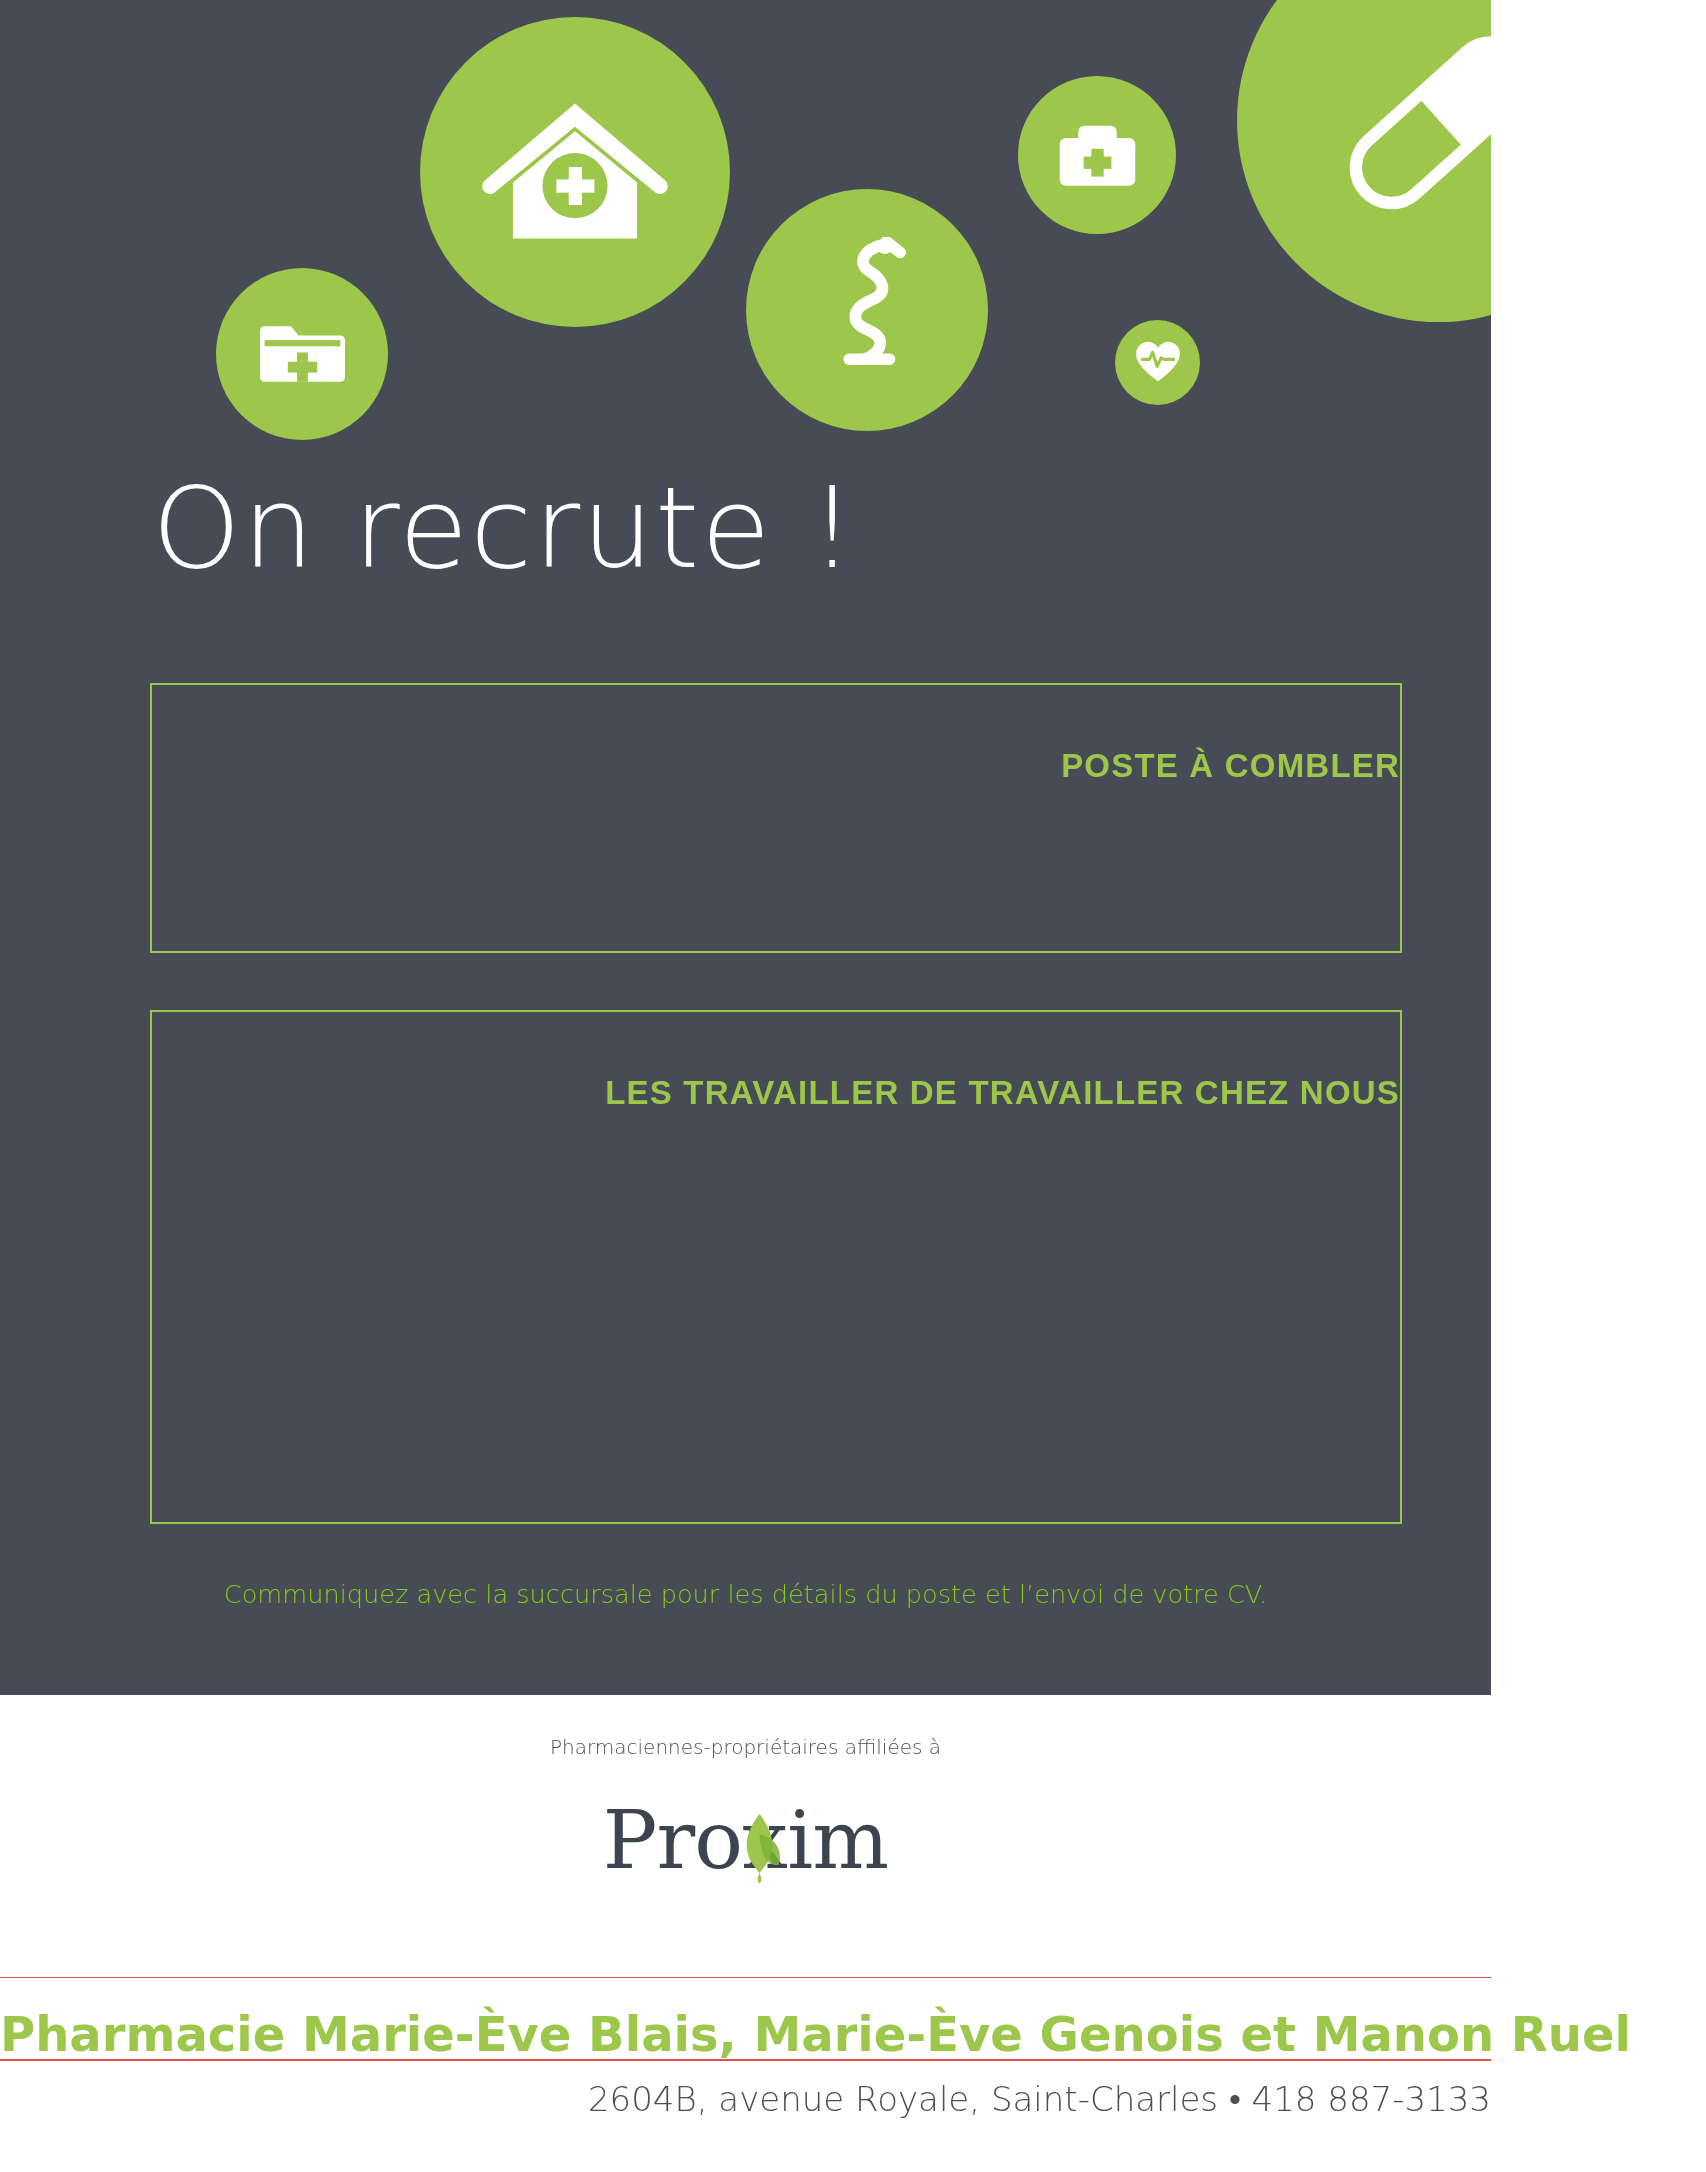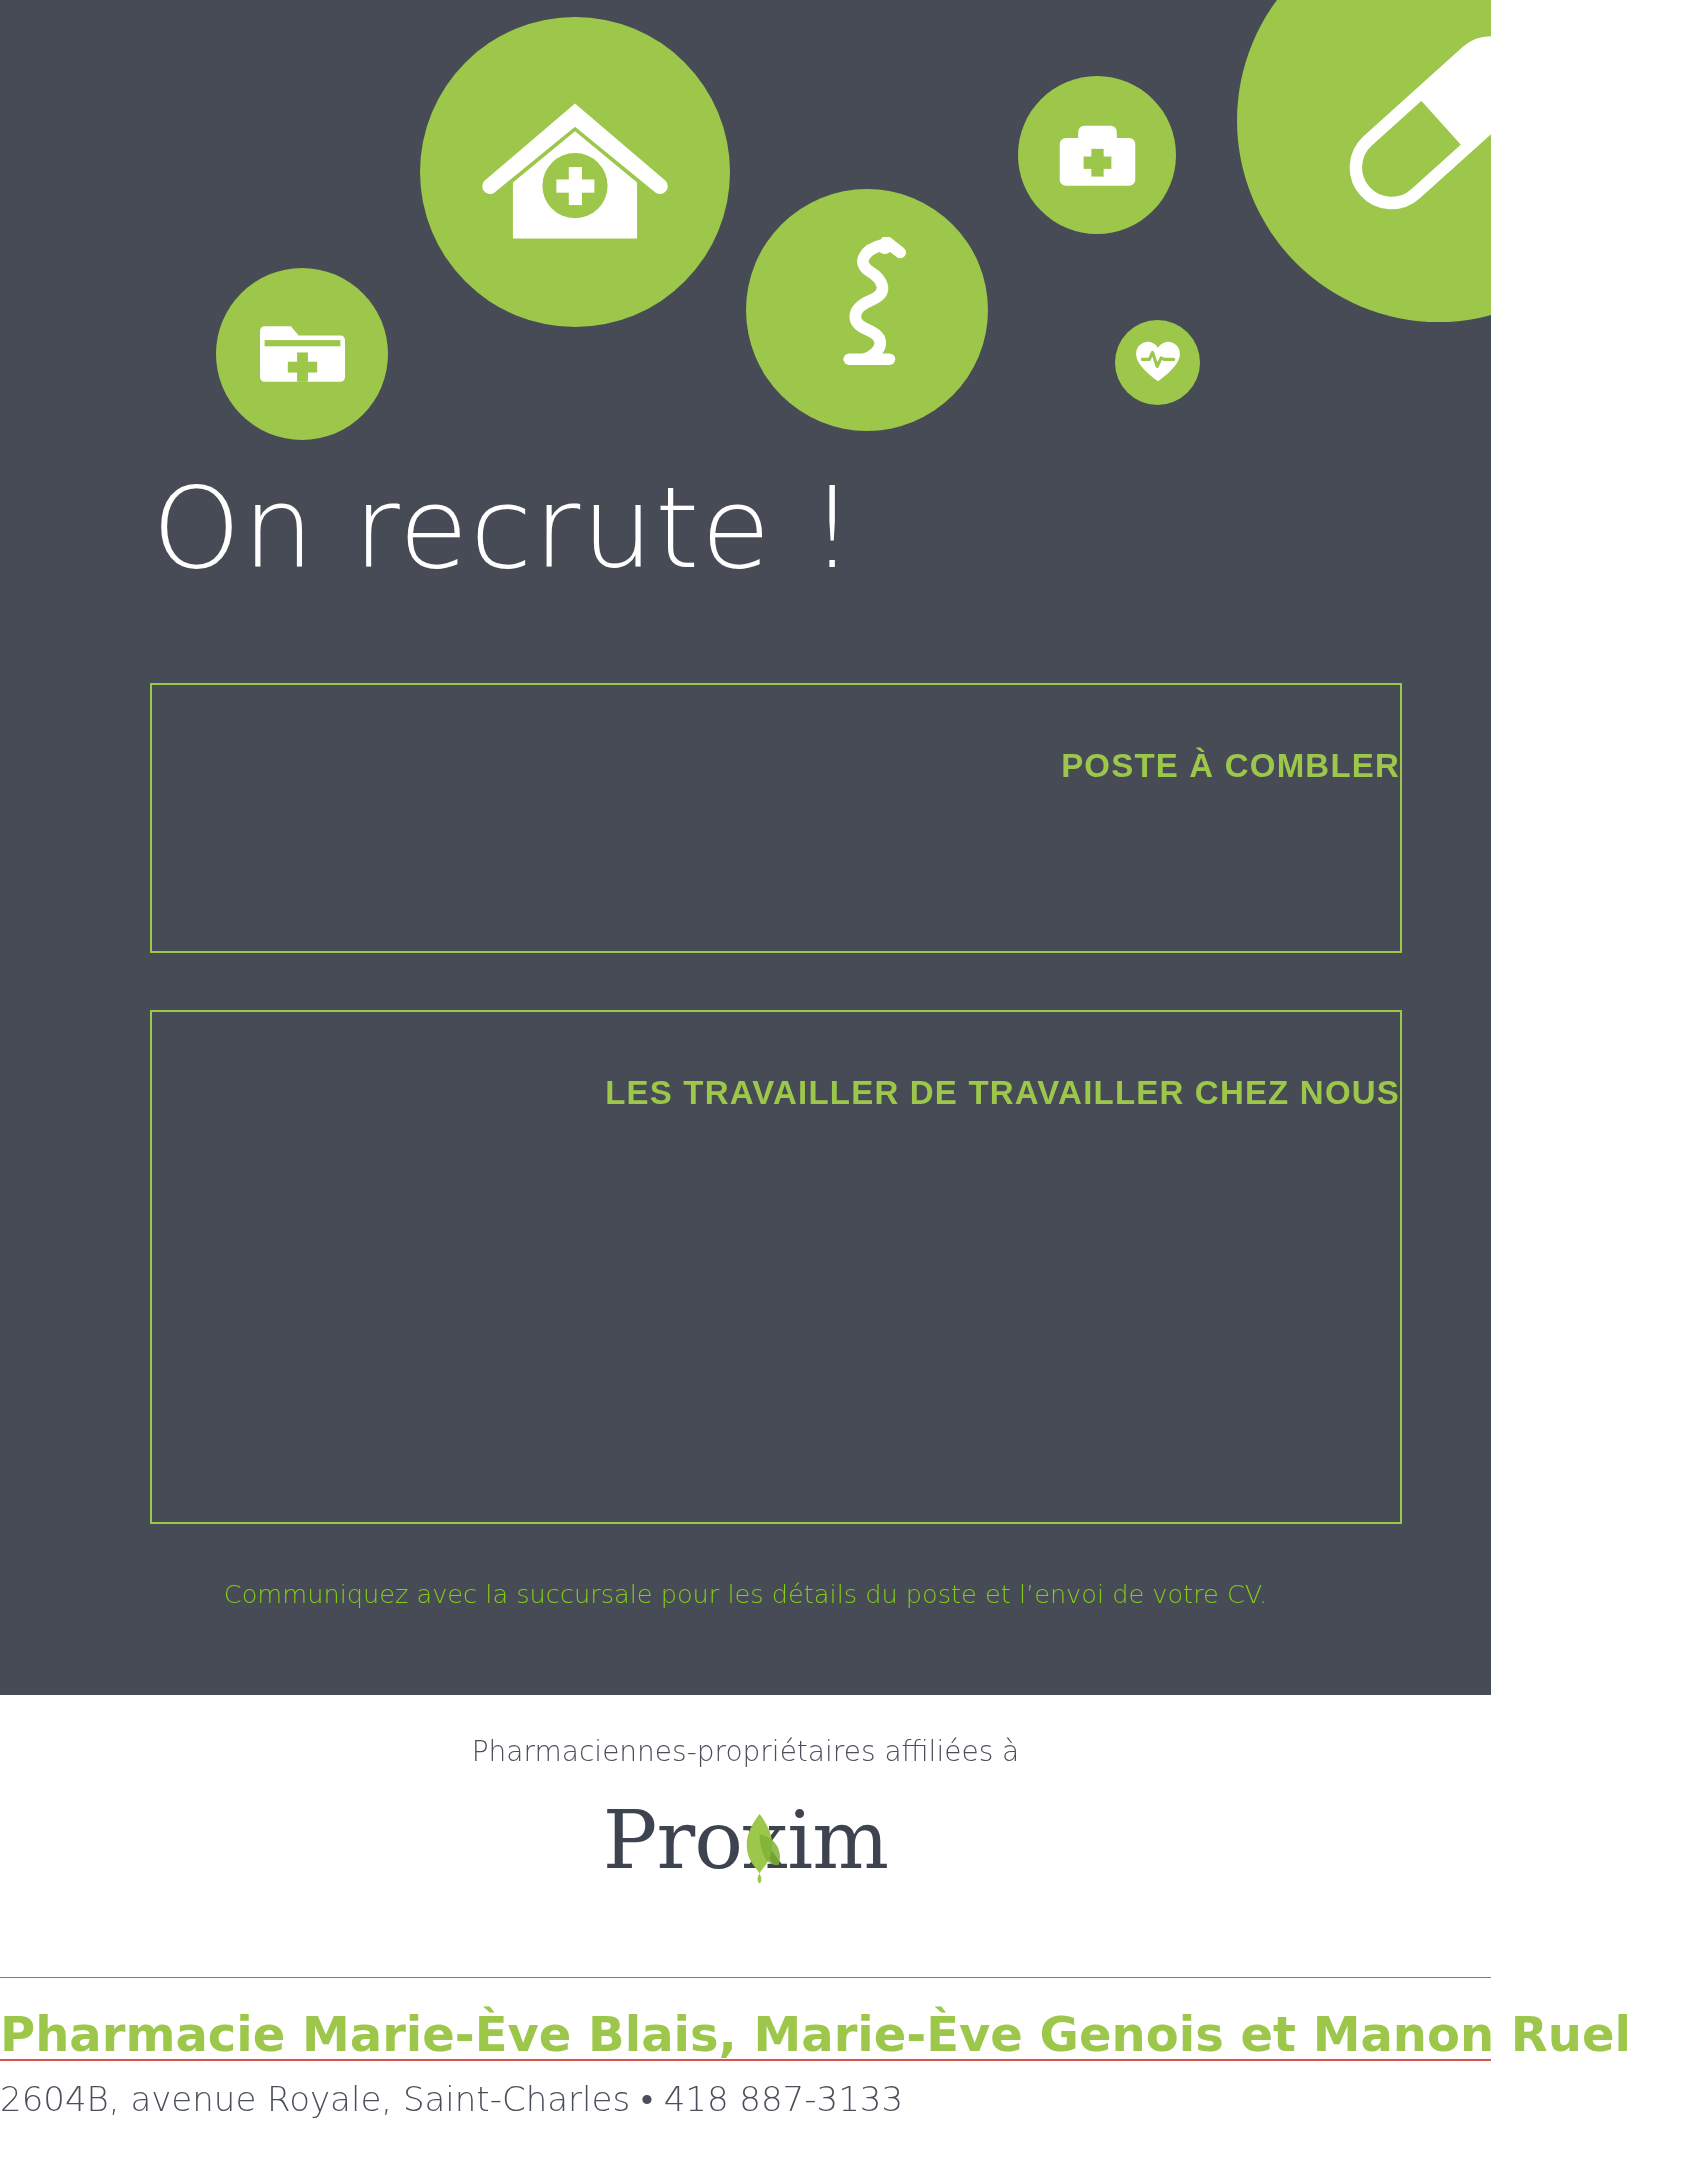--- a/index.html
+++ b/index.html
@@ -113,21 +113,21 @@
     background: #ffffff;
     flex: none;
   }
 
   .affil-text {
     position: absolute;
     top: 40px;
     width: 100%;
     text-align: center;
     color: #4a4f59;
-    font-size: 28px;
+    font-size: 20px;
     font-weight: 300;
     font-family: "DejaVu Sans", sans-serif;
   }
 
   .logo-wrap {
     position: absolute;
     top: 105px;
     width: 100%;
     text-align: center;
   }
@@ -174,21 +174,21 @@
     top: 81px;
     left: 0;
     width: 100%;
     height: 1.6px;
     background: #d9534f;
   }
   .pharm-addr {
     position: absolute;
     top: 101px;
     width: 100%;
-    text-align: left;
+    text-align: right;
     color: #4a4f59;
     font-size: 34px;
     font-weight: 300;
     font-family: "DejaVu Sans", sans-serif;
   }
 </style>
 </head>
 <body>
 
 <div class="poster">

